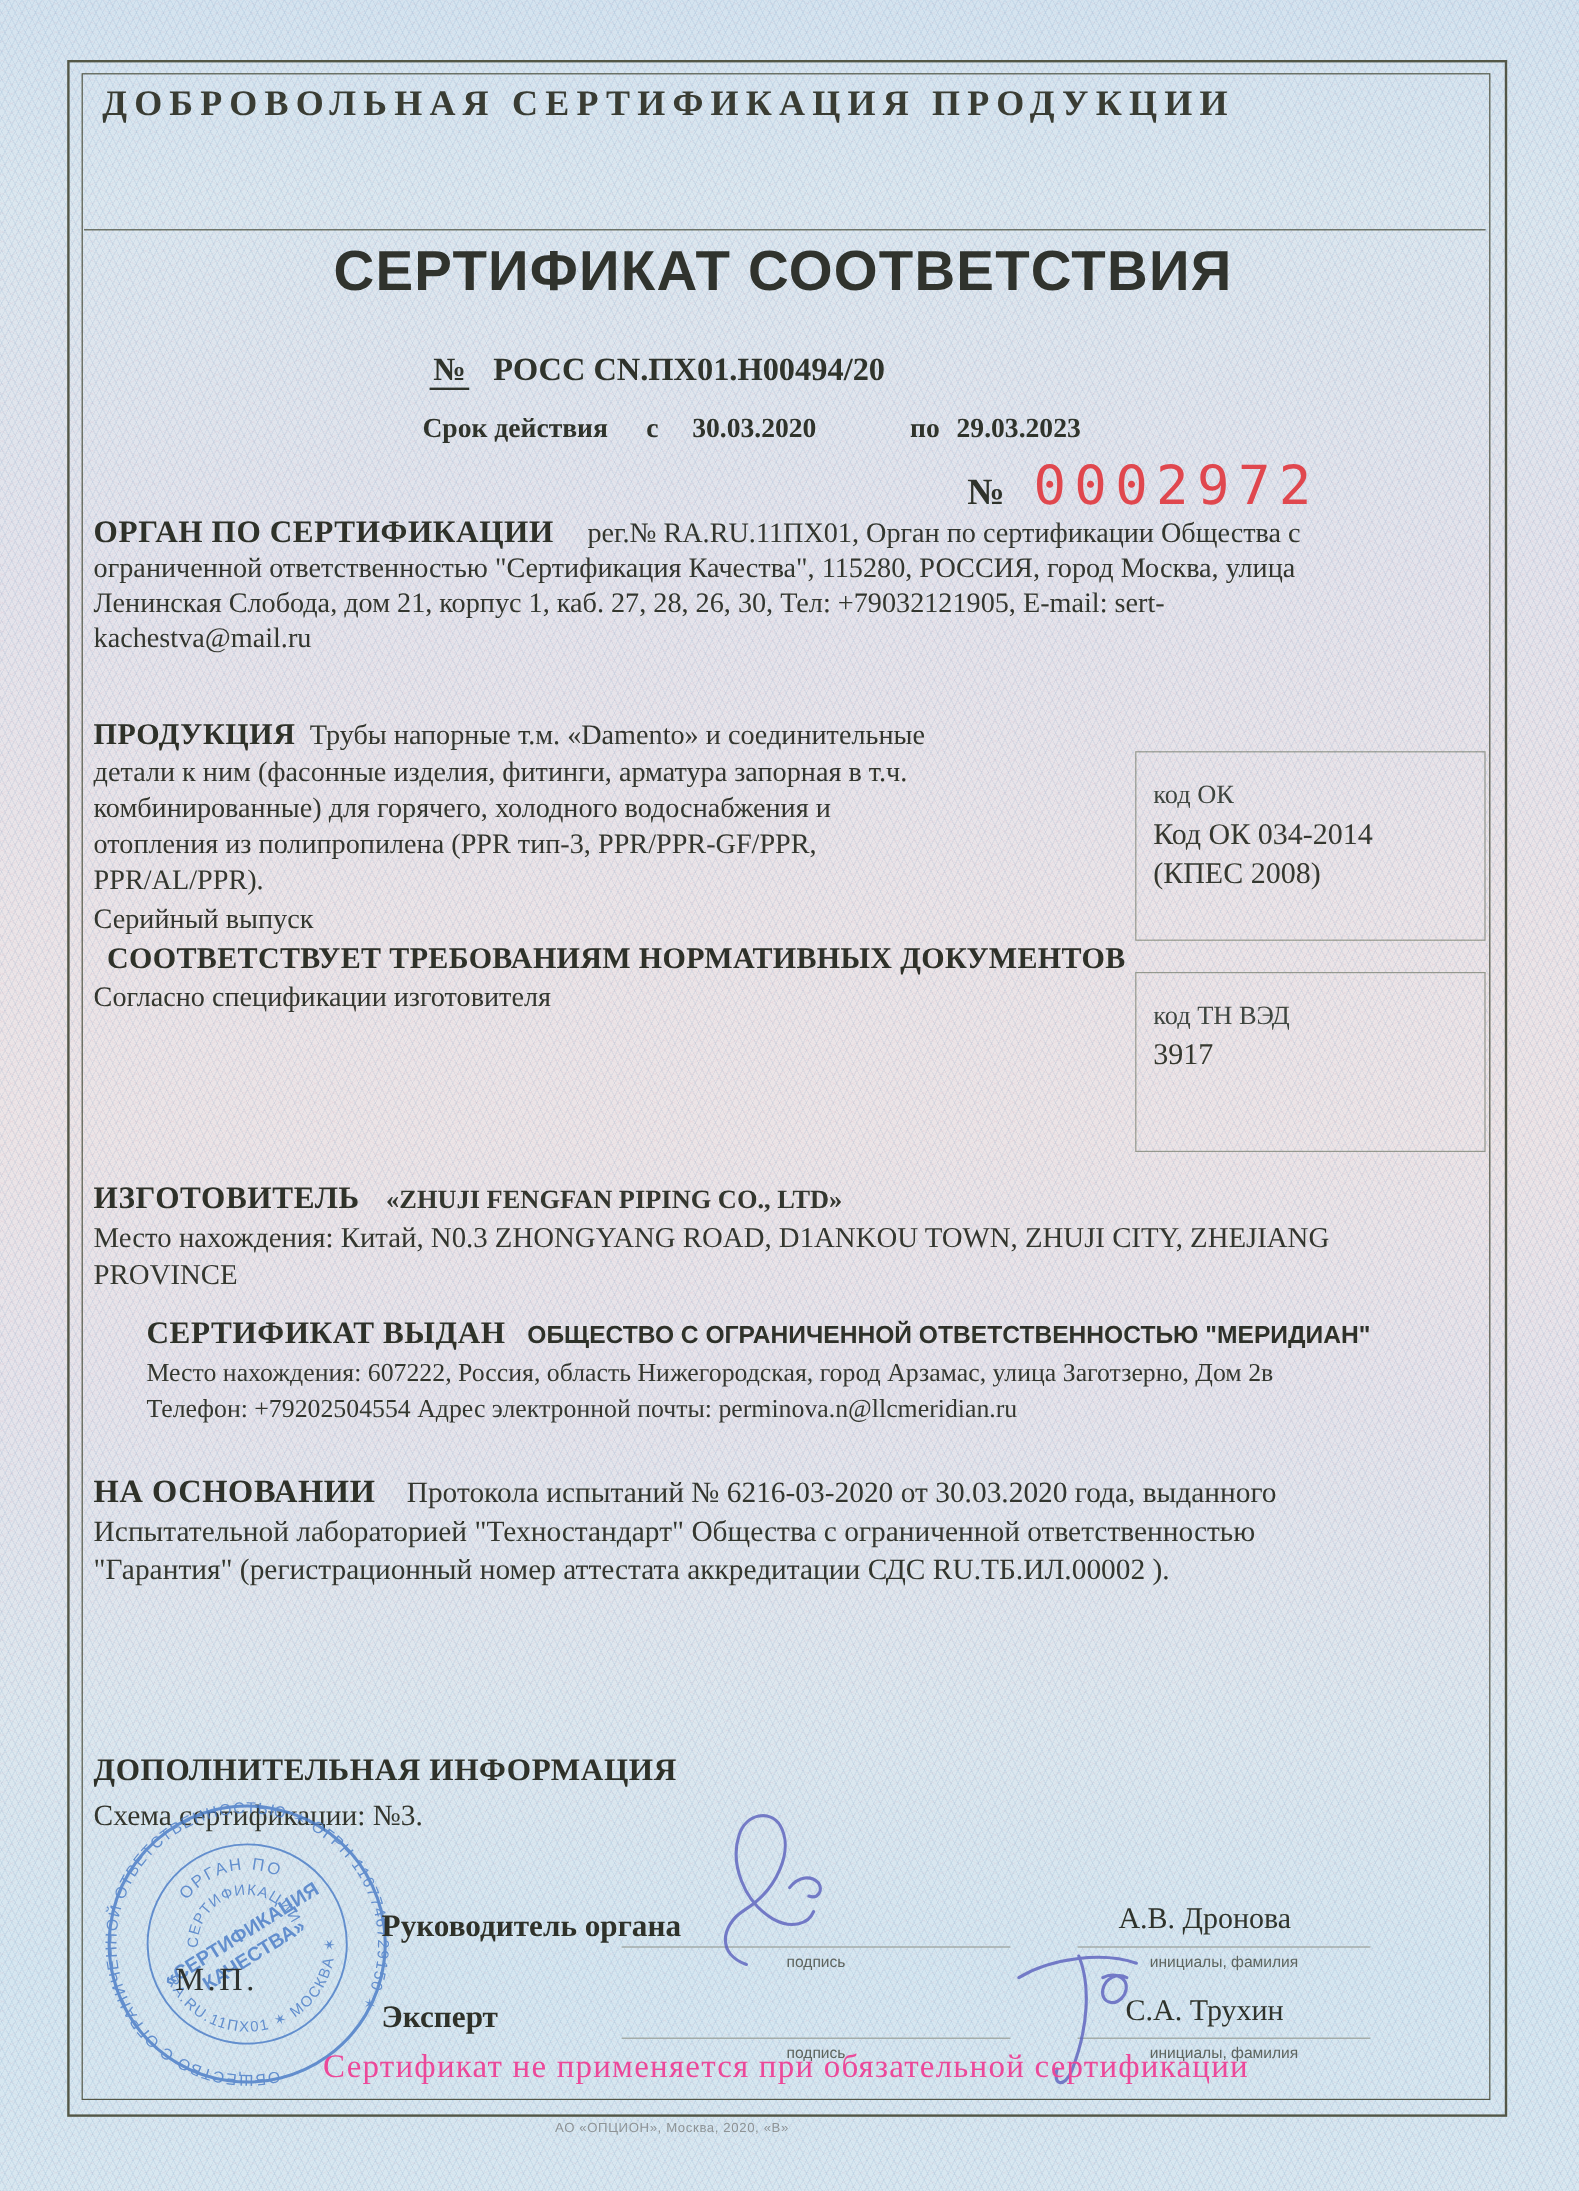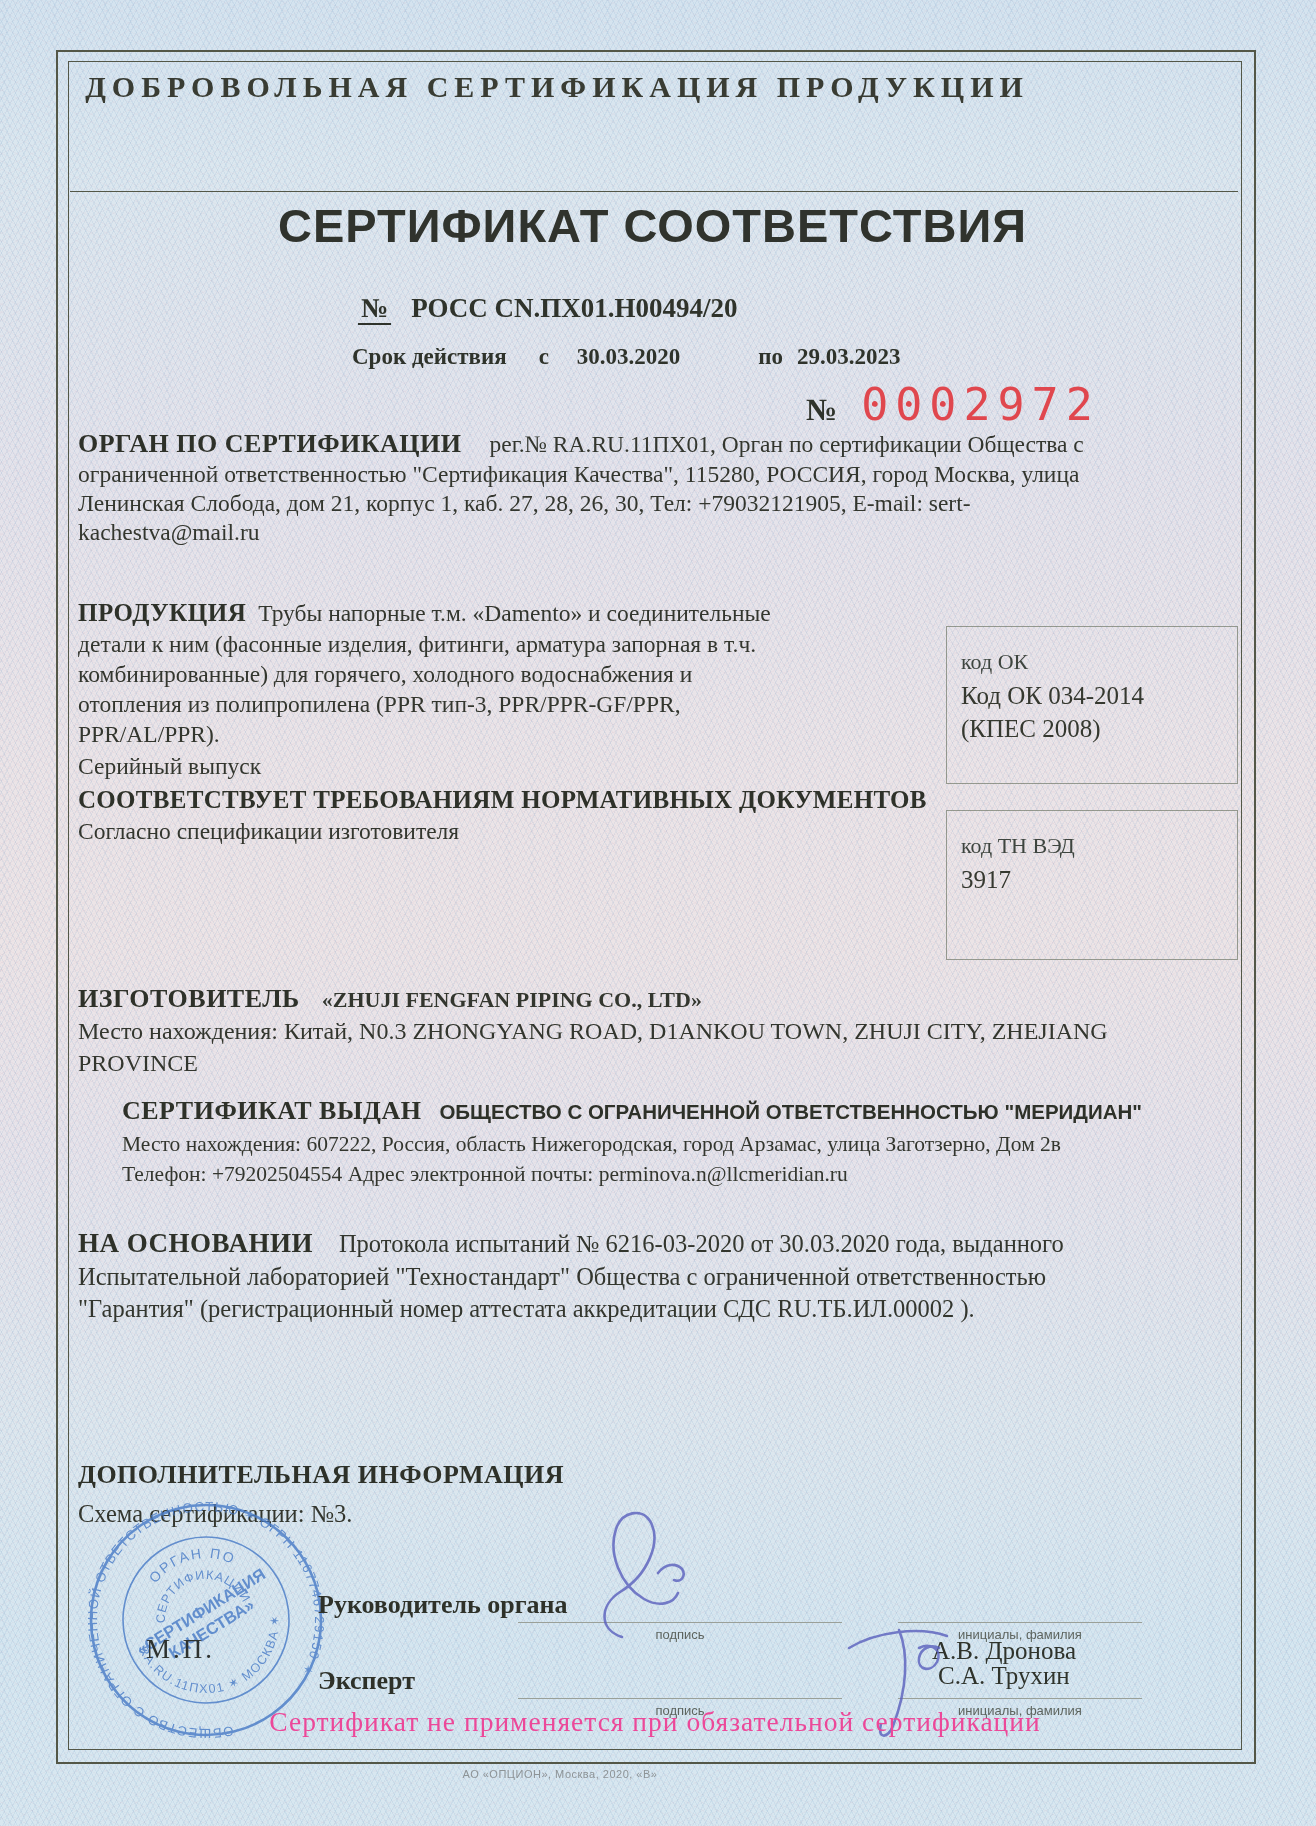--- a/index.html
+++ b/index.html
@@ -37,21 +37,21 @@
   .validity .v-from { margin-left:28px; }
   .validity .v-po { margin-left:78px; }
   .validity .v-to { margin-left:14px; }
   .form-no { left:806px; top:378px; display:flex; align-items:baseline; }
   .form-no .no-sign { font-size:31px; font-weight:bold; color:#2f332b; }
   .form-no .digits {
     margin-left:24px; font-family:"DejaVu Sans Mono", monospace;
     font-size:45px; letter-spacing:7px; color:#e0474e; font-weight:400;
   }
   .para { line-height:1.23; }
-  .lbl { font-weight:bold; letter-spacing:0.5px; color:#2e3129; }
+  .lbl { font-weight:bold; letter-spacing:0.5px; color:#2e3129;text-align:right; }
   .sec-organ { left:78px; top:428px; width:1026px; font-size:23.5px; }
   .sec-organ .lbl { font-size:26px; margin-right:28px; }
   .sec-product { left:78px; top:597px; width:712px; font-size:23.5px; }
   .sec-product .para { line-height:1.28; }
   .sec-product .lbl { font-size:25px; margin-right:12px; }
   .sec-product .serial { margin-top:2px; line-height:1.28; }
   .side-box { width:262px; padding:22px 14px; border:1px solid rgba(104,114,96,0.65); }
   .box-ok   { left:946px; top:626px; height:112px; }
   .box-tnved{ left:946px; top:810px; height:104px; }
   .side-box .box-label { font-size:22px; color:#3e453f; }
@@ -82,21 +82,21 @@
   .line-sig-1  { left:518px; top:1622px; width:324px; }
   .line-name-1 { left:898px; top:1622px; width:244px; }
   .line-sig-2  { left:518px; top:1698px; width:324px; }
   .line-name-2 { left:898px; top:1698px; width:244px; }
   .sig-caption { font-family:"Liberation Sans", sans-serif; font-size:13px; color:#5d645e; text-align:center; }
   .cap-sig-1  { left:518px; top:1627px; width:324px; }
   .cap-name-1 { left:898px; top:1627px; width:244px; }
   .cap-sig-2  { left:518px; top:1703px; width:324px; }
   .cap-name-2 { left:898px; top:1703px; width:244px; }
   .sig-name { font-size:25px; color:#2f332b; }
-  .name-head   { left:932px; top:1637px; }
+  .name-head   { left:932px; top:1586px; }
   .name-expert { left:938px; top:1662px; }
   .squiggle-1 { left:570px; top:1505px; }
   .squiggle-2 { left:835px; top:1612px; }
   .footer-note { left:80px; top:1706px; width:1150px; text-align:center; font-size:27.5px; color:#ec4899; letter-spacing:1px; }
   .print-footer { left:0; top:1768px; width:1120px; text-align:center; font-family:"Liberation Sans", sans-serif; font-size:11px; color:#8d9396; letter-spacing:0.5px; }
 </style>
 </head>
 <body>
 
 <div class="abs border-outer"></div>

